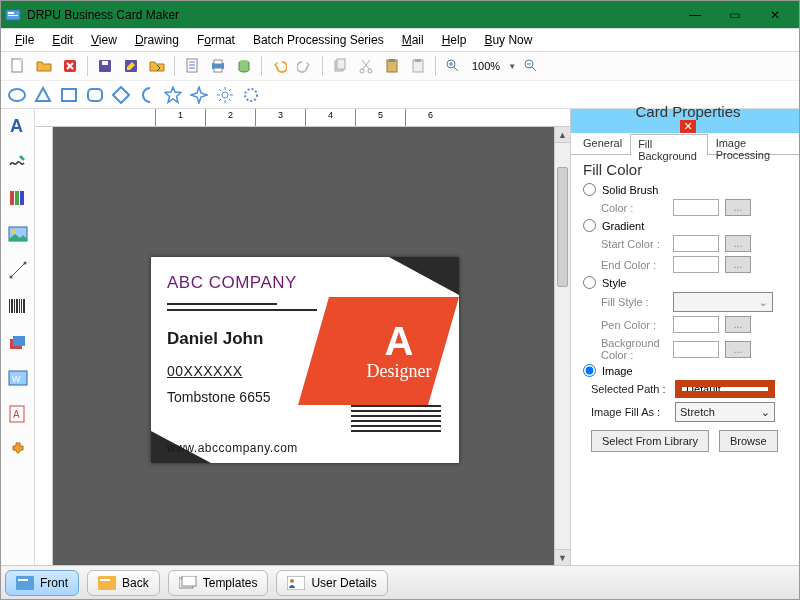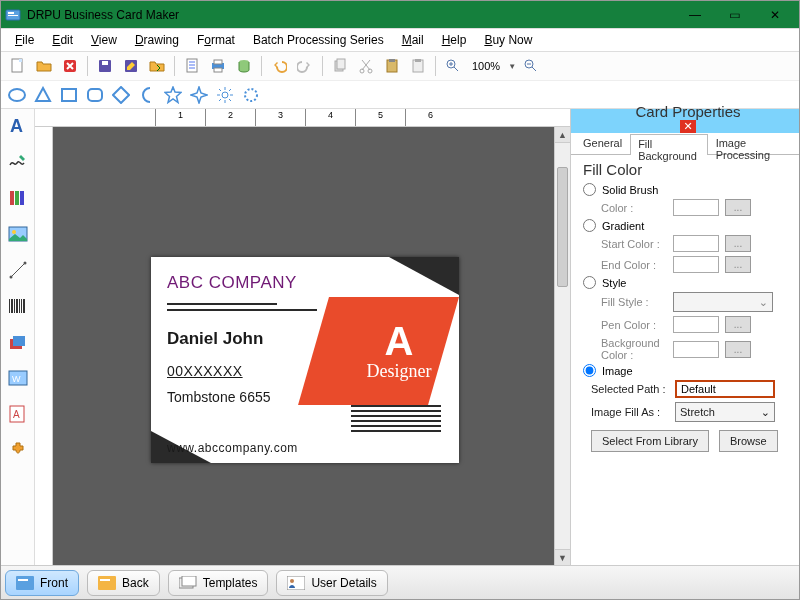--- a/index.html
+++ b/index.html
@@ -59,21 +59,21 @@
 .props-body { flex:1; padding: 6px 8px; overflow:auto; }
 .group { margin-bottom: 6px; }
 .group-title { font-size: 15px; color: #333; margin-bottom: 4px; padding-left: 4px; }
 .radio-row { display: flex; align-items: center; gap: 6px; padding: 1px 4px; }
 .radio-row input { margin: 0; }
 .field-row { display: flex; align-items: center; gap: 6px; padding: 2px 4px 2px 22px; color: #888; }
 .field-row.enabled { color: #222; }
 .field-row label { width: 66px; font-size: 11px; }
 .swatch { width: 46px; height: 17px; border: 1px solid #aaa; background: #fff; }
 .dots { width: 26px; height: 17px; border: 1px solid #999; background: #ddd; display:flex; align-items:center; justify-content:center; font-size:10px; cursor:pointer; }
-.txt { width: 100px; height: 18px; border: 2px solid #c2410c; padding: 0 4px; font-size: 11px; background:#fff; }
+.txt { width: 100px; height: 18px; border: 7px solid #c2410c; padding: 0 4px; font-size: 11px; background:#fff; }
 .sel { width: 100px; height: 20px; border: 1px solid #888; font-size: 11px; background:#f4f4f4; display:flex; align-items:center; justify-content:space-between; padding:0 4px; cursor:pointer; }
 .btn2 { height: 22px; padding: 0 10px; border: 1px solid #999; background: #eee; font-size: 11px; cursor:pointer; display:flex; align-items:center; }
 
 .bottom-tabs { height: 34px; background: linear-gradient(#f6f6f6,#e4e4e4); display: flex; align-items: center; padding: 0 4px; gap: 8px; border-top: 1px solid #ccc; }
 .btab { height: 26px; display: flex; align-items: center; gap: 6px; padding: 0 10px; border: 1px solid #bbb; background: linear-gradient(#fdfdfd,#eaeaea); font-size: 12px; cursor:pointer; border-radius: 6px; }
 .btab.active { background: linear-gradient(#cfe8ff,#a8d4ff); border-color: #6fa8dc; }
 .btab .ic { width: 18px; height: 14px; display:flex; align-items:center; justify-content:center; }
 svg { display: block; }
 </style>
 </head>

